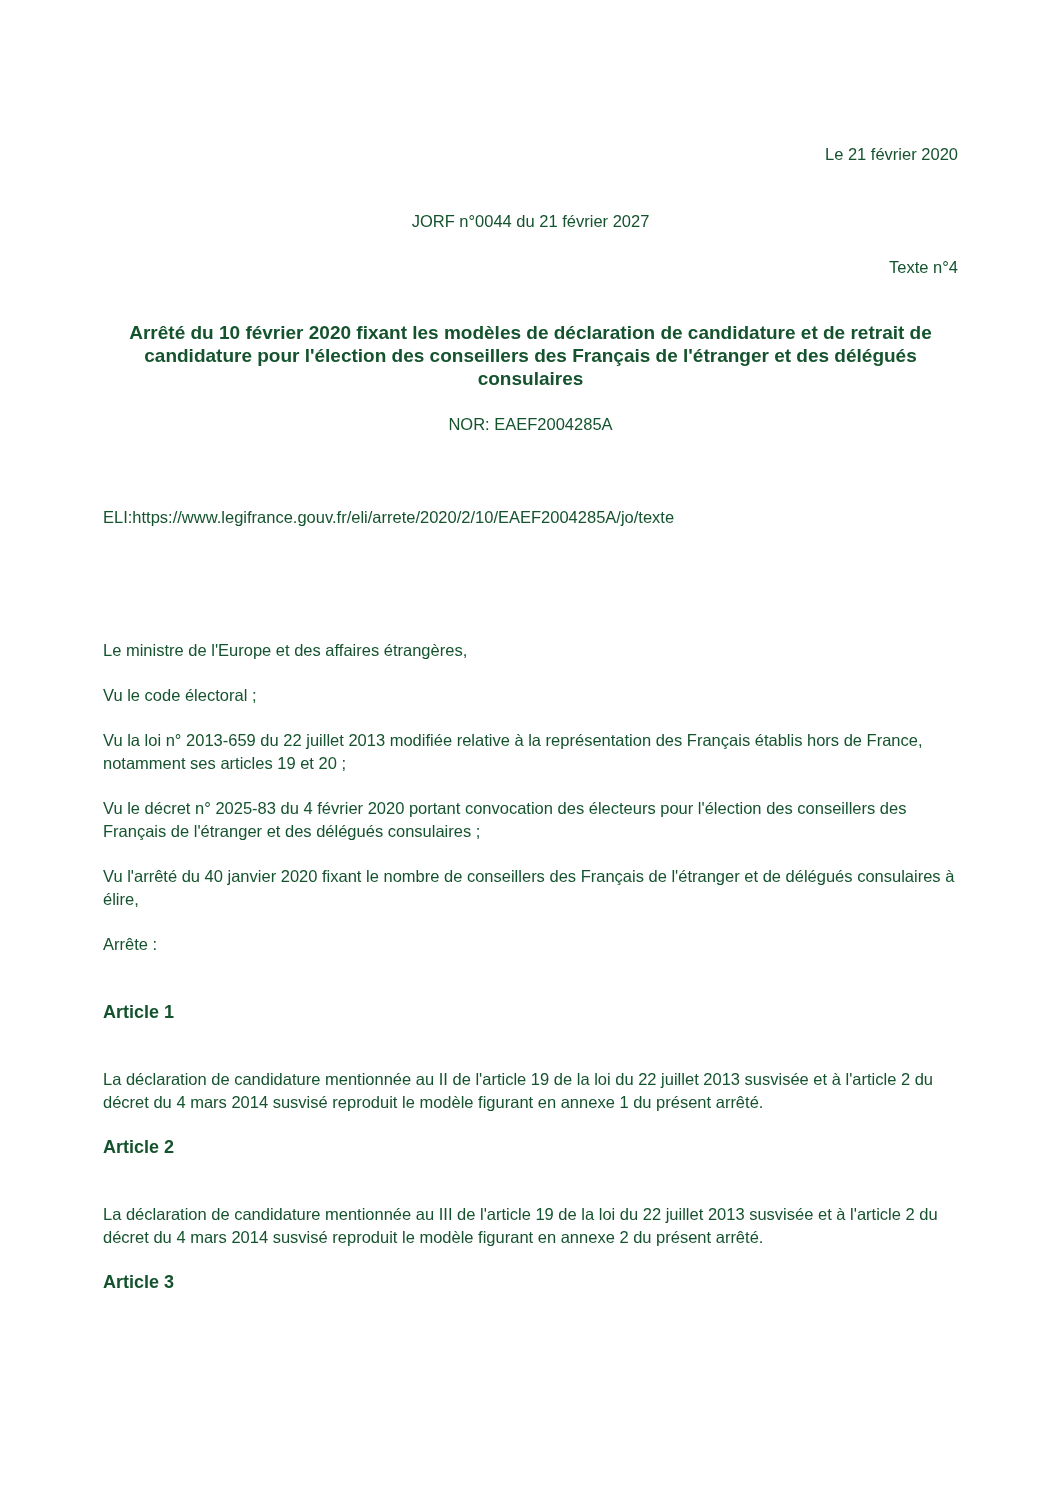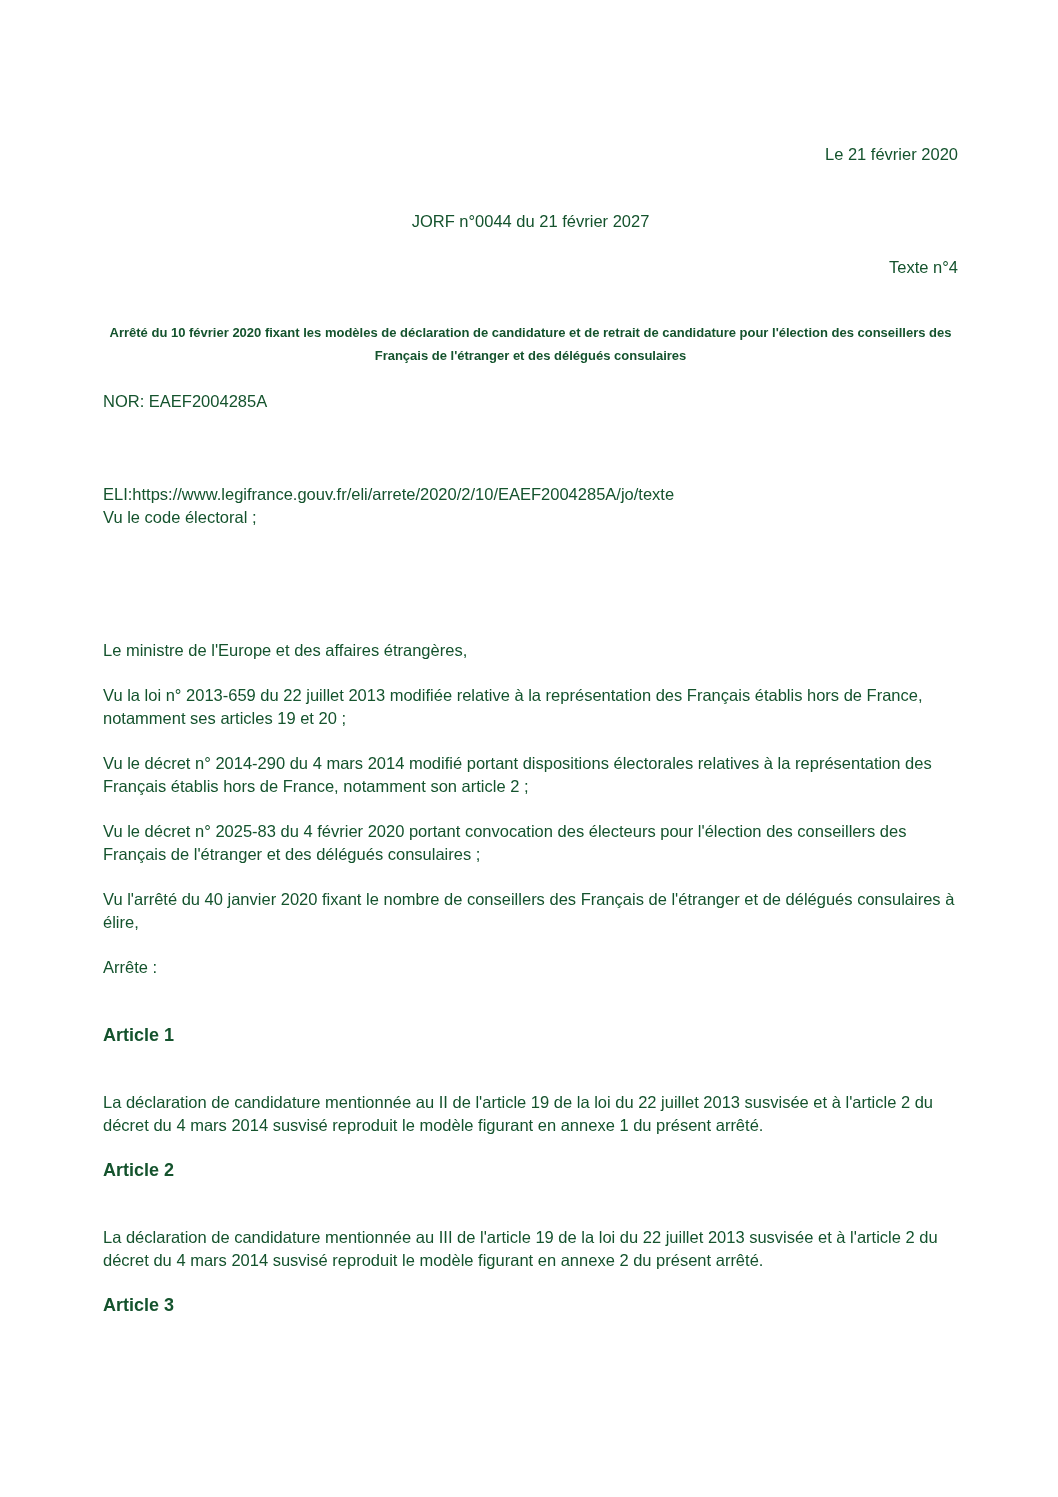--- a/index.html
+++ b/index.html
@@ -27,28 +27,29 @@
   }
   .jorf-line {
     text-align: center;
     margin-top: 44px;
   }
   .texte-line {
     text-align: right;
     margin-top: 23px;
   }
   .doc-title {
-    font-size: 13px;
+    font-size: 19px;
     line-height: 23px;
     font-weight: bold;
     text-align: center;
     max-width: 856px;
     margin: 42px auto 0 auto;
   }
   .nor-line {
+    text-align: center;
     margin-top: 23px;
   }
   .eli-line {
     text-align: left;
     margin-top: 70px;
   }
   p.body-par {
     margin: 0 0 22px 0;
   }
   p.body-par.first {
@@ -74,27 +75,26 @@
   <div class="jorf-line">JORF n°0044 du 21 février 2027</div>
 
   <div class="texte-line">Texte n°4</div>
 
   <h1 class="doc-title">Arrêté du 10 février 2020 fixant les modèles de déclaration de candidature et de retrait de candidature pour l'élection des conseillers des Français de l'étranger et des délégués consulaires</h1>
 
   <div class="nor-line">NOR: EAEF2004285A</div>
 
   <div class="eli-line">ELI:https://www.legifrance.gouv.fr/eli/arrete/2020/2/10/EAEF2004285A/jo/texte</div>
 
+  <p class="body-par first">Le ministre de l'Europe et des affaires étrangères,</p>
+
   <p class="body-par">Vu le code électoral ;</p>
-
-  <p class="body-par first">Le ministre de l'Europe et des affaires étrangères,</p>
 
   <p class="body-par">Vu la loi n° 2013-659 du 22 juillet 2013 modifiée relative à la représentation des Français établis hors de France, notamment ses articles 19 et 20 ;</p>
 
-  <p class="body-par">Vu le décret n° 2014-290 du 4 mars 2014 modifié portant dispositions électorales relatives à la représentation des Français établis hors de France, notamment son article 2 ;</p>
 
   <p class="body-par">Vu le décret n° 2025-83 du 4 février 2020 portant convocation des électeurs pour l'élection des conseillers des Français de l'étranger et des délégués consulaires ;</p>
 
   <p class="body-par">Vu l'arrêté du 40 janvier 2020 fixant le nombre de conseillers des Français de l'étranger et de délégués consulaires à élire,</p>
 
   <p class="body-par">Arrête :</p>
 
   <h2 class="article-heading first-article">Article 1</h2>
 
   <p class="body-par">La déclaration de candidature mentionnée au II de l'article 19 de la loi du 22 juillet 2013 susvisée et à l'article 2 du décret du 4 mars 2014 susvisé reproduit le modèle figurant en annexe 1 du présent arrêté.</p>

